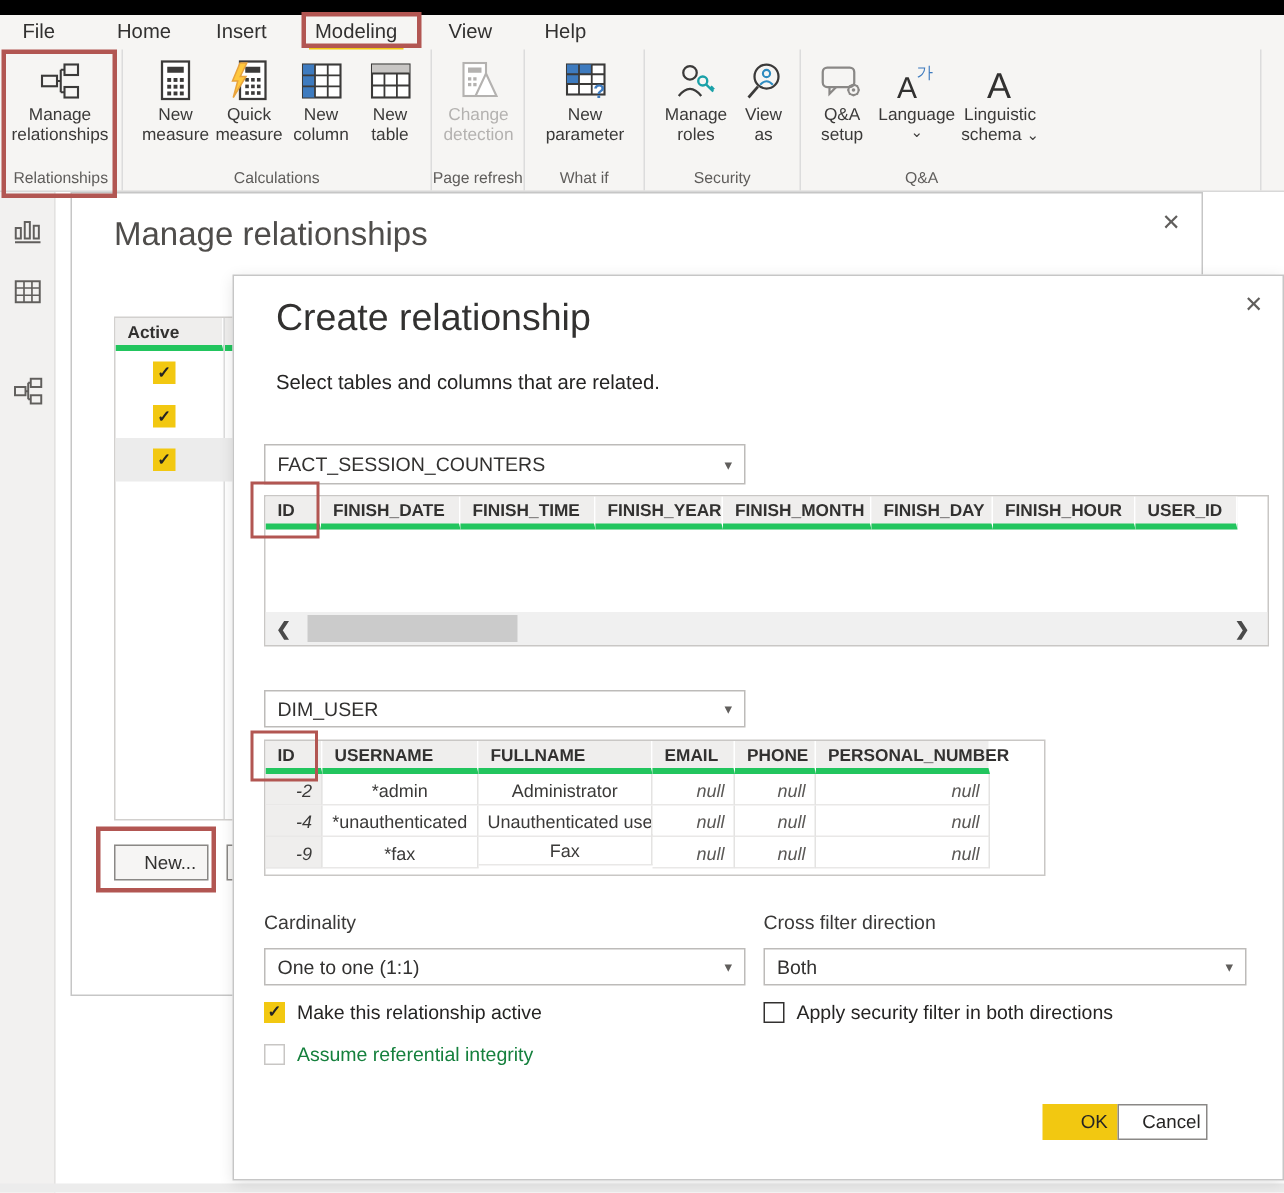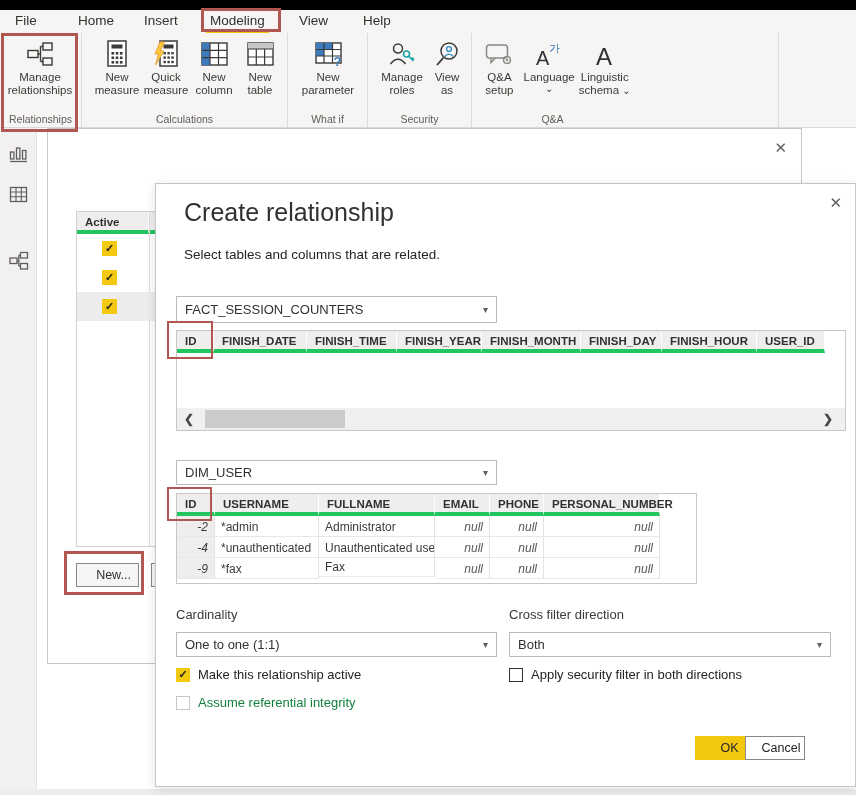--- a/index.html
+++ b/index.html
@@ -21,21 +21,21 @@
   .chev { font-size:10px; color:#3b3a39; line-height:9px; }
   .sidebar { position:absolute; left:0; top:128px; width:37px; height:667px; background:#f2f1f0; border-right:1px solid #e3e2e1; box-sizing:border-box; }
   .sb-icon { position:absolute; left:9px; }
   .dialog { position:absolute; background:#fff; border:1px solid #c6c6c6; box-sizing:border-box; }
   .close { position:absolute; font-size:15px; color:#605e5c; }
   .dlg-title { position:absolute; font-weight:300; }
   .dd { position:absolute; border:1px solid #bdbbb9; box-sizing:border-box; font-size:13px; color:#323130; display:flex; align-items:center; padding:0 8px; background:#fff; }
   .dd .caret { margin-left:auto; color:#605e5c; font-size:10px; }
   .tbl { position:absolute; border:1px solid #c9c7c5; box-sizing:border-box; background:#fff; overflow:hidden; }
   .hcell { position:absolute; top:0; height:22px; background:#efeeed; font-weight:bold; font-size:11.5px; color:#323130; box-sizing:border-box; padding:4px 0 0 8px; border-right:1px solid #fff; border-bottom:4px solid #22c55e; }
-  .ccell { position:absolute; font-size:12px; color:#3b3a39; box-sizing:border-box; padding:4px 6px 0 6px; border-right:1px solid #e4e3e2; border-bottom:1px solid #e9e8e7; height:21px; overflow:hidden; white-space:nowrap; }
+  .ccell { position:absolute; font-size:12px; color:#3b3a39; box-sizing:border-box; padding:4px 6px 0 6px; border-right:1px solid #e4e3e2; border-bottom:1px solid #e9e8e7; height:21px; overflow:hidden; white-space:nowrap;text-align:center; }
   .num { font-style:italic; text-align:right; background:#efeeed; }
   .nullv { font-style:italic; text-align:right; color:#5a5856; }
   .scrollbar { position:absolute; left:0; bottom:0; height:22px; background:#f0f0f0; right:0; }
   .sthumb { position:absolute; left:28px; top:2px; width:140px; height:18px; background:#cbcbcb; }
   .sarrow { position:absolute; top:4px; font-size:12px; font-weight:bold; color:#4a4a4a; }
   .annot { position:absolute; border:3px solid #b25652; box-sizing:border-box; pointer-events:none; z-index:50; }
   .annot.thin { border-width:2px; }
   .cb { width:14px; height:14px; box-sizing:border-box; display:inline-flex; align-items:center; justify-content:center; flex:none; }
   .cb-on { background:#F2C811; color:#252423; font-size:11px; font-weight:bold; }
   .cb-off { border:1.6px solid #323130; background:#fff; }
@@ -142,20 +142,40 @@
             <rect x="1" y="1" width="25" height="6" fill="#c8c6c4"></rect>
             <path d="M9.3 7 V23 M17.6 7 V23 M1 7 H26 M1 15 H26" stroke="#3b3a39" stroke-width="1.2" fill="none"></path>
           </svg>
         </span>
         <span>New</span>
         <span>table</span>
       </div>
       <div class="group-label">Calculations</div>
     </div>
 
+    <div class="group" style="width:62px; padding-left:3px">
+      <div class="rbtn disabled" style="width:56px">
+        <span class="ric">
+          <svg width="28" height="26" viewBox="0 0 28 26">
+            <rect x="4" y="1" width="15" height="22" fill="#fff" stroke="#b4b2b0" stroke-width="1.4"></rect>
+            <rect x="7" y="4" width="9" height="3.5" fill="#b4b2b0"></rect>
+            <g fill="#b4b2b0">
+              <rect x="7" y="10.5" width="2.2" height="2.2"></rect>
+                <rect x="10.5" y="10.5" width="2.2" height="2.2"></rect>
+              <rect x="7" y="14.3" width="2.2" height="2.2"></rect>
+                <rect x="10.5" y="14.3" width="2.2" height="2.2"></rect>
+            </g>
+            <path d="M19 8 L26 23 H12 Z" fill="#fff" stroke="#b4b2b0" stroke-width="1.4"></path>
+          </svg>
+        </span>
+        <span>Change</span>
+        <span>detection</span>
+      </div>
+      <div class="group-label">Page refresh</div>
+    </div>
 
     <div class="group" style="width:80px; padding-left:11px">
       <div class="rbtn" style="width:58px">
         <span class="ric">
           <svg width="27" height="24" viewBox="0 0 27 24">
             <rect x="1" y="1" width="25" height="20" fill="#fff" stroke="#3b3a39" stroke-width="1.4"></rect>
             <rect x="1" y="1" width="8" height="6.5" fill="#3E7BBF"></rect>
             <rect x="9" y="1" width="8.5" height="6.5" fill="#3E7BBF"></rect>
             <rect x="1" y="7.5" width="8" height="6.5" fill="#3E7BBF"></rect>
             <path d="M9 1 V21 M17.5 1 V21 M1 7.5 H26 M1 14 H26" stroke="#3b3a39" stroke-width="1.2" fill="none"></path>
@@ -258,20 +278,21 @@
     <svg width="20" height="20" viewBox="0 0 20 20">
       <rect x="1" y="7" width="7" height="5.5" fill="none" stroke="#605e5c" stroke-width="1.3"></rect>
       <rect x="11.5" y="1.5" width="7" height="5.5" fill="none" stroke="#605e5c" stroke-width="1.3"></rect>
       <rect x="11.5" y="12.5" width="7" height="5.5" fill="none" stroke="#605e5c" stroke-width="1.3"></rect>
       <path d="M8 9.8 H9.8 M9.8 4.2 V15.2 M9.8 4.2 H11.5 M9.8 15.2 H11.5" fill="none" stroke="#605e5c" stroke-width="1.3"></path>
     </svg>
   </span>
 </div>
 
 <div class="dialog" style="left:47px; top:128px; width:755px; height:536px; z-index:10">
+  <div class="dlg-title" style="left:28px; top:14px; font-size:22px; color:#4f4d4b">Manage relationships</div>
   <span class="close" style="right:14px; top:10px">✕</span>
 
   <div class="tbl" style="left:28px; top:82px; width:350px; height:336px; border-color:#d2d0ce">
     <div class="hcell" style="left:0; width:72px">Active</div>
     <div class="hcell" style="left:72px; width:277px"></div>
     <div style="position:absolute; left:72px; top:0; bottom:0; border-left:1px solid #dcdcdc"></div>
     <div class="mrow" style="top:22px">
       <span class="cb cb-on">✓</span>
     </div>
     <div class="mrow" style="top:51px">

